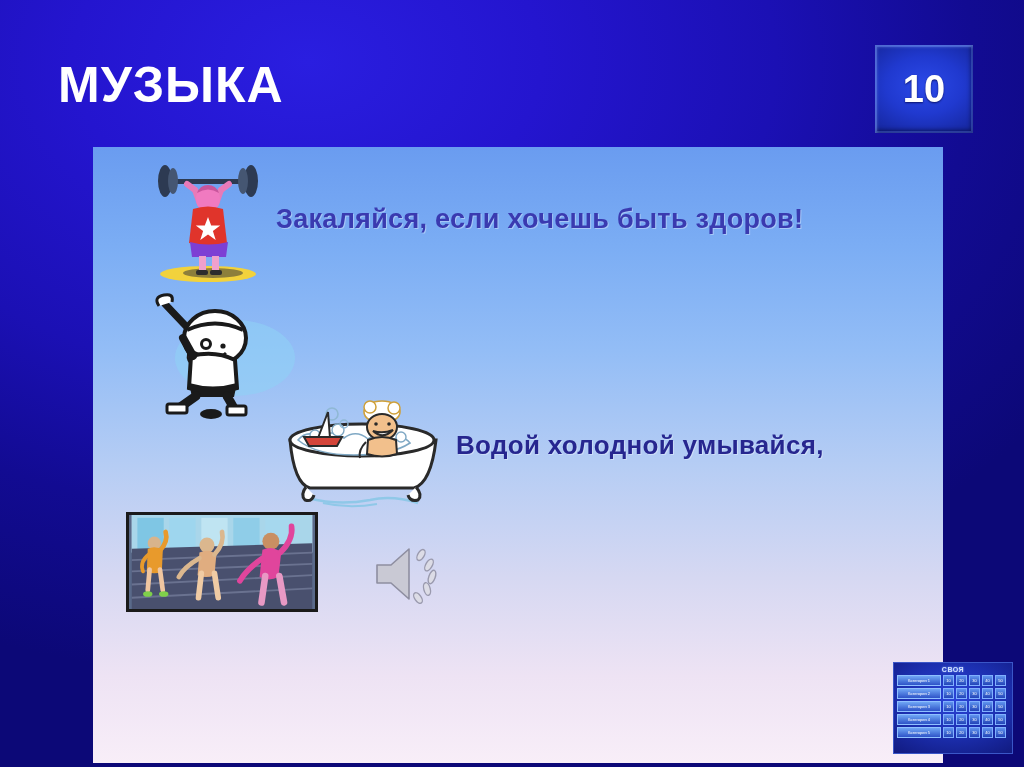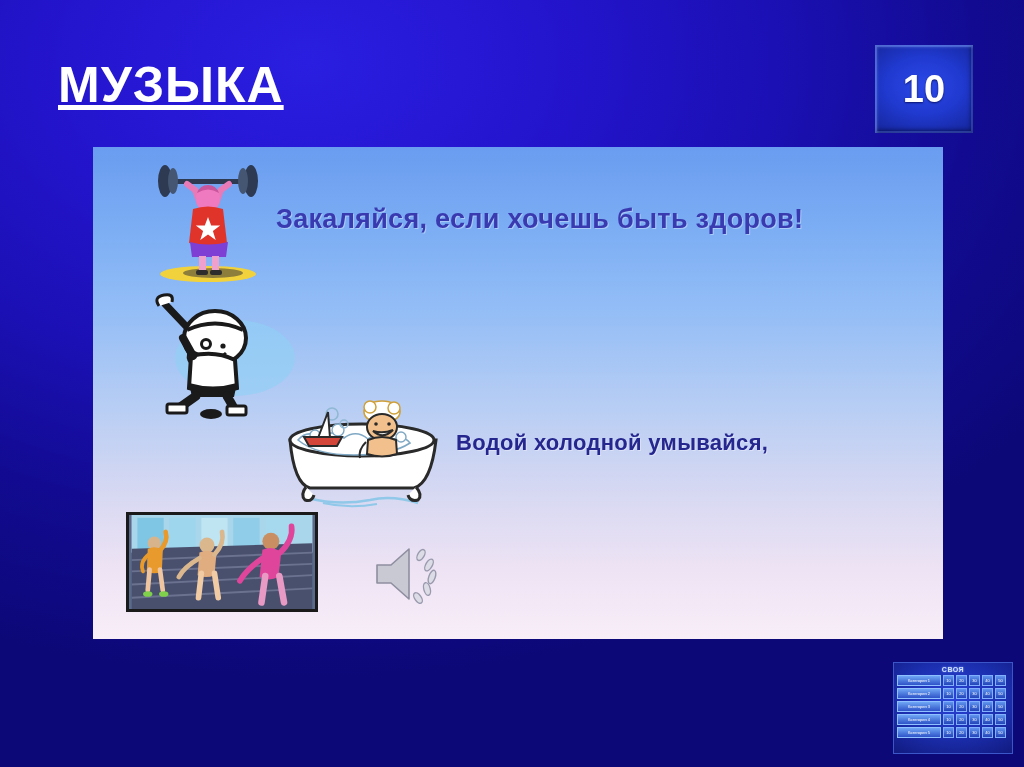--- a/index.html
+++ b/index.html
@@ -18,21 +18,20 @@
   
   .slide-title {
     position:absolute;
     left:58px; top:60px;
     font-size:50px;
     font-weight:bold;
     color:#ffffff;
     letter-spacing:1px;
     line-height:1;
     white-space:nowrap;
-    text-decoration:underline;
   }
 
   
   .score-badge {
     position:absolute;
     left:875px; top:45px;
     width:98px; height:88px;
     background:
       radial-gradient(ellipse 120px 90px at 50% 46%, #2b49e8 0%, #2039cf 32%, #16279f 62%, #0e1a74 100%);
     display:flex; align-items:center; justify-content:center;
@@ -45,39 +44,39 @@
     font-weight:bold;
     color:#ffffff;
     text-shadow:0 1px 2px rgba(0,0,60,.7);
     line-height:1;
   }
 
   
   .content-panel {
     position:absolute;
     left:93px; top:147px;
-    width:850px; height:492px;
+    width:850px; height:616px;
     background:linear-gradient(to bottom,
        #6a9cf0 0%, #7badf4 16%, #93bdf6 33%,
        #b6cdf4 52%, #d6d8f2 70%, #eee3f4 86%, #f8eef8 100%);
     overflow:hidden;
   }
 
   
   .verse-line {
     position:absolute;
     font-weight:bold;
     color:#2f2f9e;
     white-space:nowrap;
     letter-spacing:0.3px;
     text-shadow:1px 1px 0 rgba(255,255,255,0.35);
   }
   .verse-0 { left:183px; top:57px;  font-size:27px; color:#3a3ab0; }
   .verse-1 { left:240px; top:177px; font-size:27px; color:#2e2ea6; }
-  .verse-2 { left:363px; top:283px; font-size:22px; color:#26268f; }
+  .verse-2 { left:363px; top:283px; font-size:26px; color:#26268f; }
   .verse-3 { left:381px; top:399px; font-size:27px; color:#232384; }
 
   
   .art-weightlifter { position:absolute; left:50px; top:15px; width:130px; height:125px; }
 
   
   .art-hockey { position:absolute; left:50px; top:143px; width:165px; height:130px; }
 
   
   .art-bathtub { position:absolute; left:185px; top:243px; width:175px; height:120px; }

